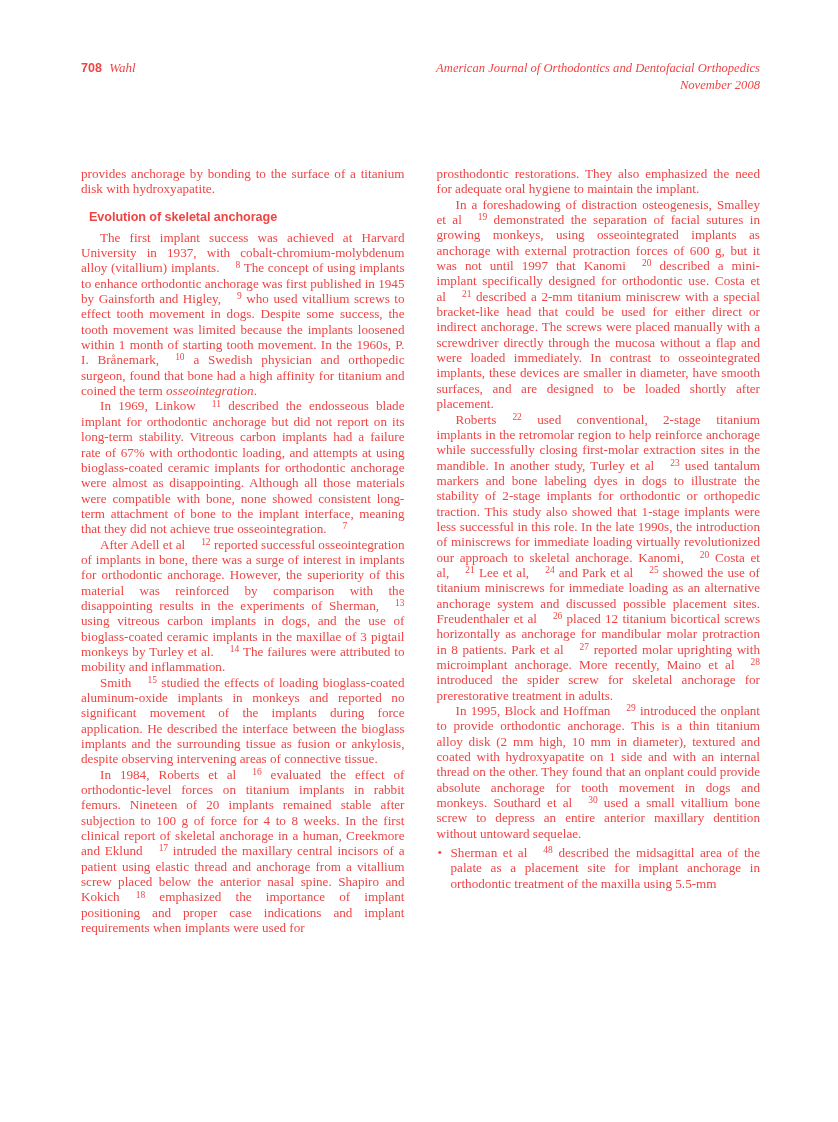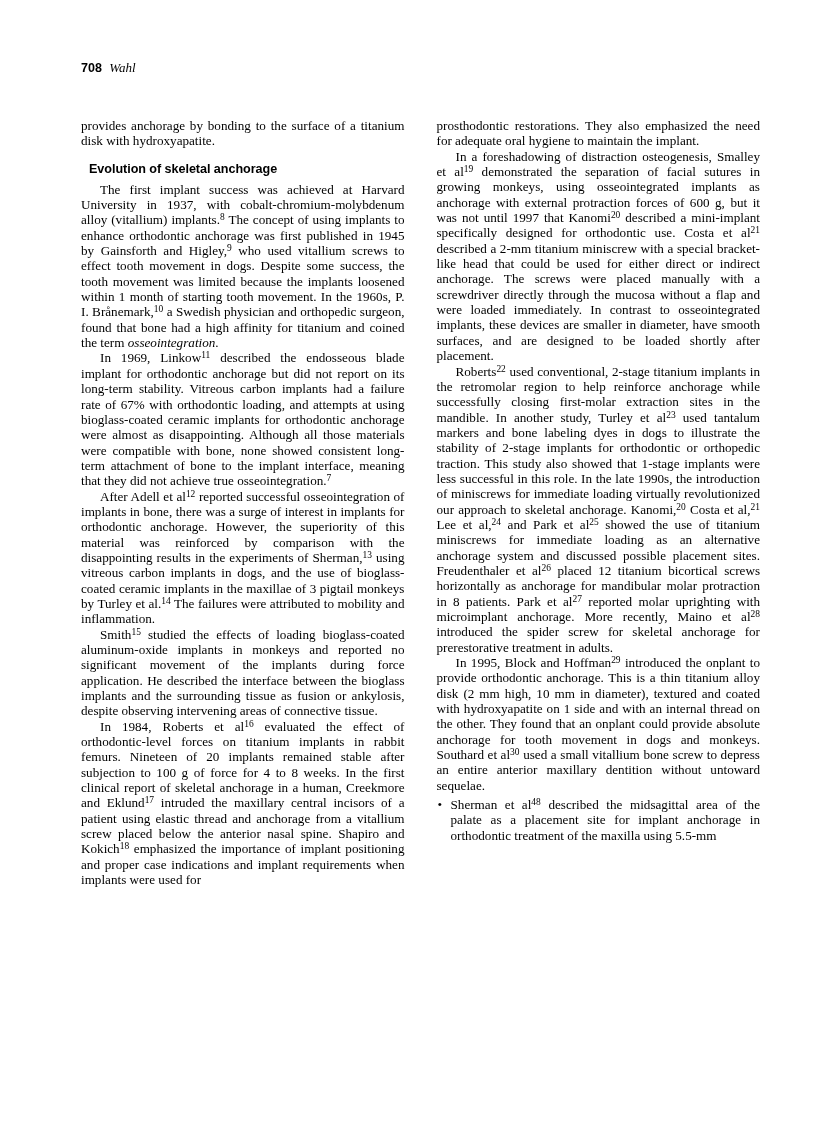--- a/index.html
+++ b/index.html
@@ -7,21 +7,21 @@
     padding: 0;
     background: #ffffff;
   }
   .page {
     position: relative;
     width: 838px;
     height: 1122px;
     background: #ffffff;
     overflow: hidden;
     font-family: "Liberation Serif", "DejaVu Serif", serif;
-    color: #000000;
+    color: #ef4444;
   }
 
   
   .running-head {
     position: absolute;
     left: 81px;
     right: 78px;
     top: 60px;
     height: 36px;
   }
@@ -71,39 +71,41 @@
     margin: 0;
     font-size: 13.15px;
     line-height: 15.35px;
     text-align: justify;
     text-indent: 19px;
     hyphens: manual;
     -webkit-hyphens: manual;
   }
   p.body.noindent {
     text-indent: 0;
+    margin-top: 48px;
   }
   p.body + p.body {
     margin-top: 0;
   }
 
   h2.section-heading {
     margin: 13px 0 5px 8px;
     font-family: "Liberation Sans", "DejaVu Sans", sans-serif;
     font-size: 12.6px;
     font-weight: bold;
     line-height: 15px;
     text-align: left;
     letter-spacing: -0.05px;
   }
 
   sup {
     font-size: 0.72em;
     line-height: 0;
     vertical-align: 0.42em;
+    padding-left: 16px;
   }
   i, .ital {
     font-style: italic;
   }
 
   ul.bullets {
     margin: 0;
     padding: 0;
     list-style: none;
   }
@@ -124,20 +126,24 @@
   }
 </style>
 </head>
 <body>
 
 <div class="page">
 
   <div class="running-head">
     <div class="rh-left">
       <span class="rh-folio">708</span><span class="rh-author">Wahl</span>
+    </div>
+    <div class="rh-right">
+      <div>American Journal of Orthodontics and Dentofacial Orthopedics</div>
+      <div>November 2008</div>
     </div>
   </div>
 
   <div class="columns">
 
     <div class="col">
 
       <p class="body noindent"><span>provides anchorage by bonding to the surface of a titanium disk with hydroxyapatite.</span></p>
 
       <h2 class="section-heading">Evolution of skeletal anchorage</h2>

